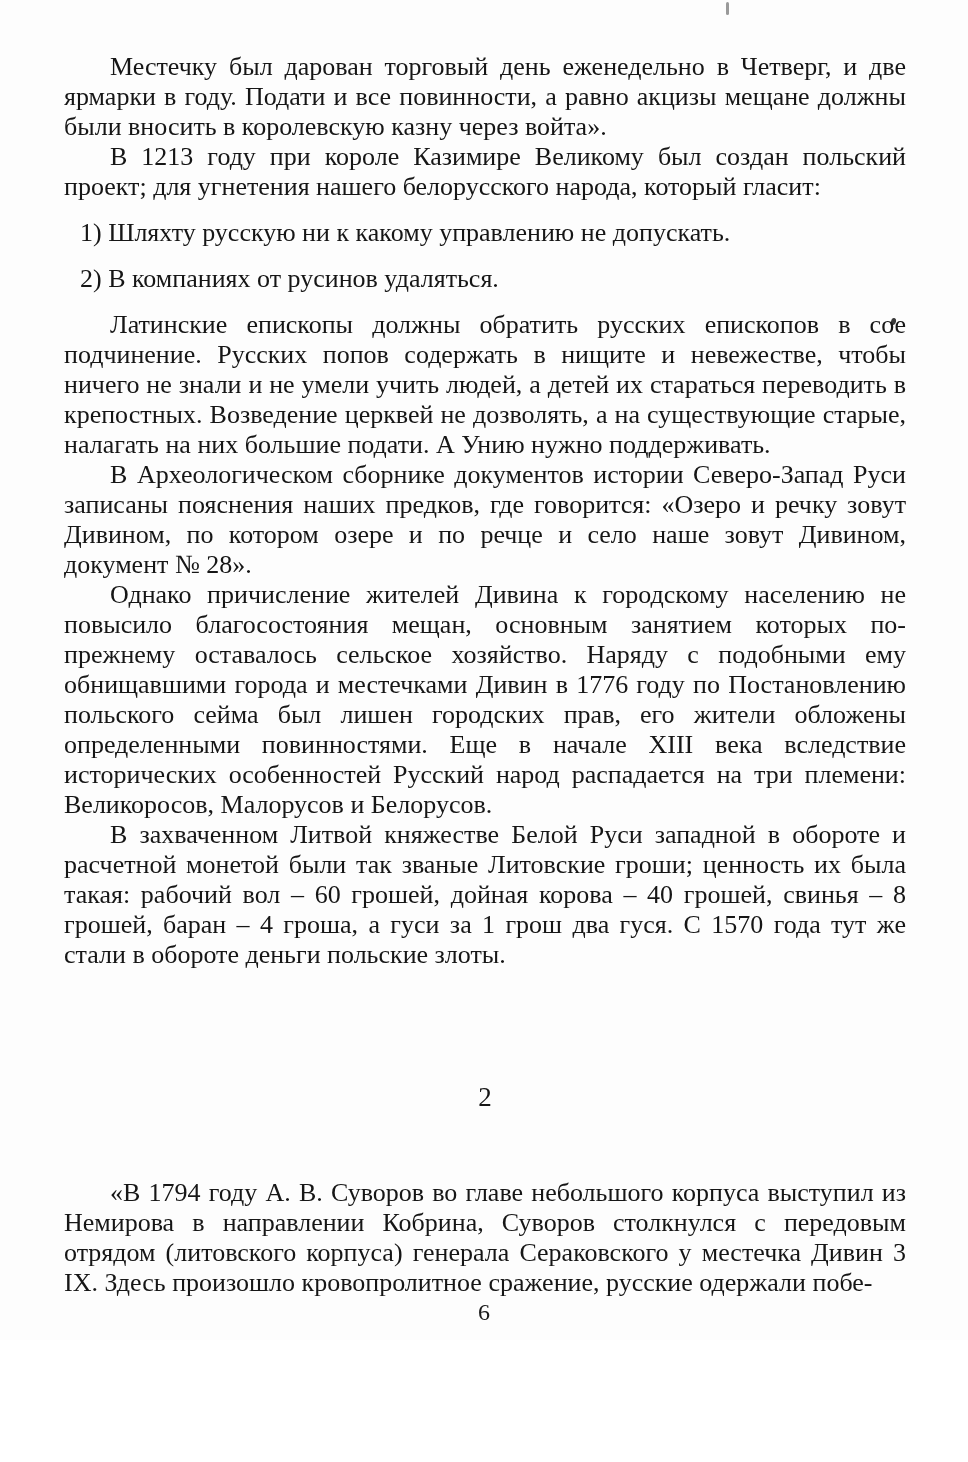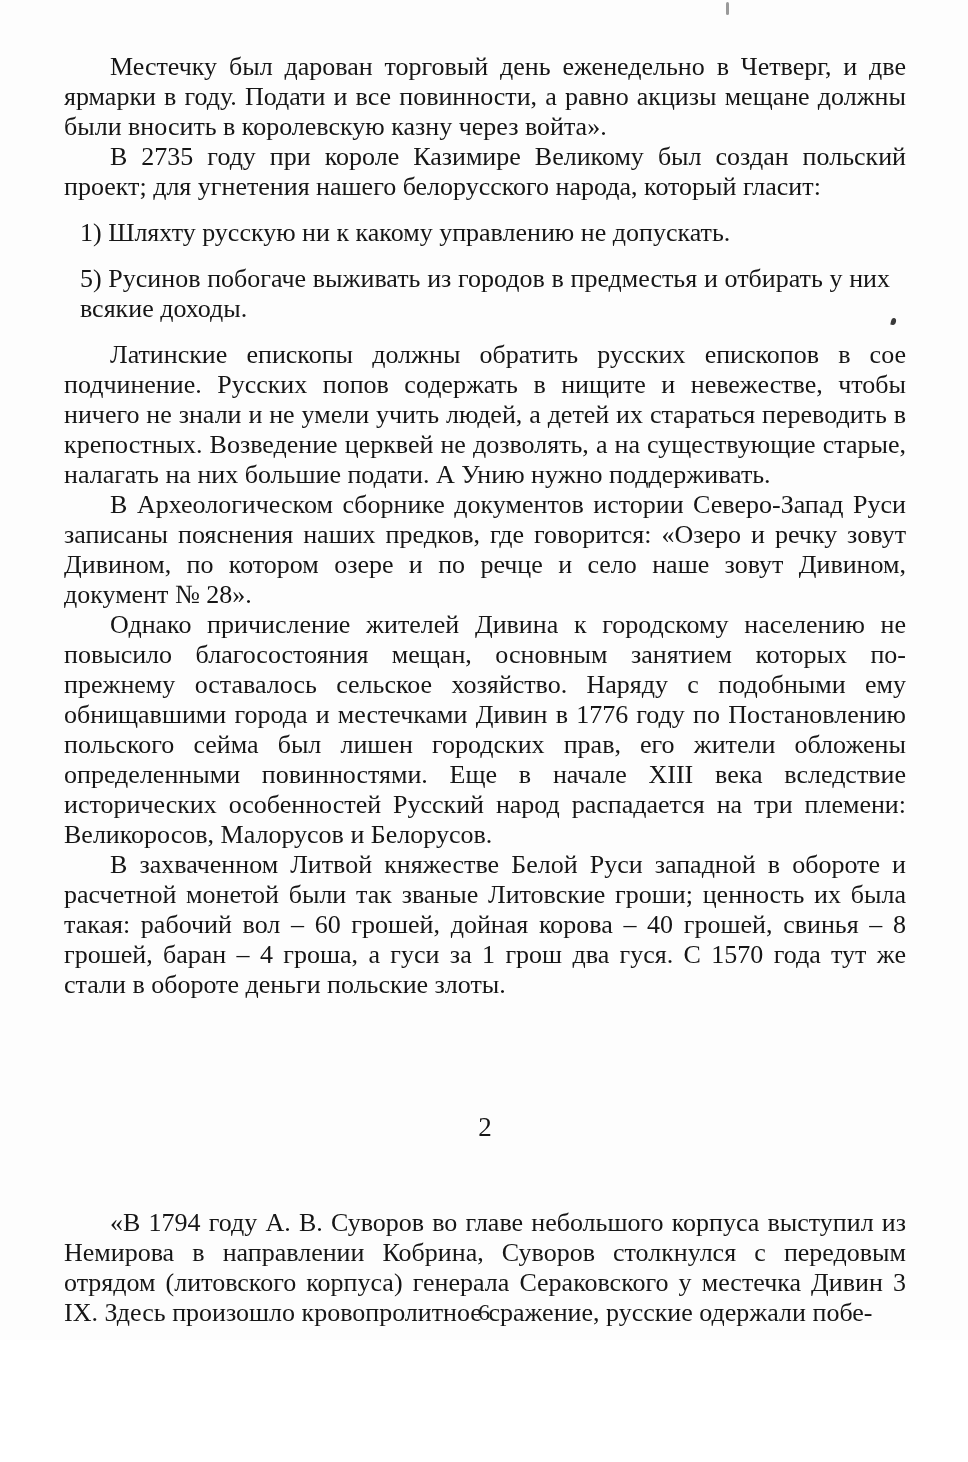--- a/index.html
+++ b/index.html
@@ -75,25 +75,25 @@
 
 <div class="page">
 
   <span class="speck-top"></span>
   <span class="speck-right"></span>
 
   <div class="text-block">
 
     <p class="para">Местечку был дарован торговый день еженедельно в Четверг, и две ярмарки в году. Подати и все повинности, а равно акцизы мещане должны были вносить в королевскую казну через войта».</p>
 
-    <p class="para">В 2735 году при короле Казимире Великому был создан польский проект; для угнетения нашего белорусского народа, который гласит:</p>
+    <p class="para">В 1213 году при короле Казимире Великому был создан польский проект; для угнетения нашего белорусского народа, который гласит:</p>
 
     <div>
       <p class="list-item">1) Шляхту русскую ни к какому управлению не допускать.</p>
-      <p class="list-item">5) Русинов побогаче выживать из городов в предместья и отбирать у них всякие доходы.</p>
+      <p class="list-item">2) В компаниях от русинов удаляться.</p>
     </div>
 
     <p class="para">Латинские епископы должны обратить русских епископов в сое подчинение. Русских попов содержать в нищите и невежестве, чтобы ничего не знали и не умели учить людей, а детей их стараться переводить в крепостных. Возведение церквей не дозволять, а на существующие старые, налагать на них большие подати. А Унию нужно поддерживать.</p>
 
     <p class="para">В Археологическом сборнике документов истории Северо-Запад Руси записаны пояснения наших предков, где говорится: «Озеро и речку зовут Дивином, по котором озере и по речце и село наше зовут Дивином, документ № 28».</p>
 
     <p class="para">Однако причисление жителей Дивина к городскому населению не повысило благосостояния мещан, основным занятием которых по-прежнему оставалось сельское хозяйство. Наряду с подобными ему обнищавшими города и местечками Дивин в 1776 году по Постановлению польского сейма был лишен городских прав, его жители обложены определенными повинностями. Еще в начале XIII века вследствие исторических особенностей Русский народ распадается на три племени: Великоросов, Малорусов и Белорусов.</p>
 
     <p class="para">В захваченном Литвой княжестве Белой Руси западной в обороте и расчетной монетой были так званые Литовские гроши; ценность их была такая: рабочий вол – 60 грошей, дойная корова – 40 грошей, свинья – 8 грошей, баран – 4 гроша, а гуси за 1 грош два гуся. С 1570 года тут же стали в обороте деньги польские злоты.</p>
 

